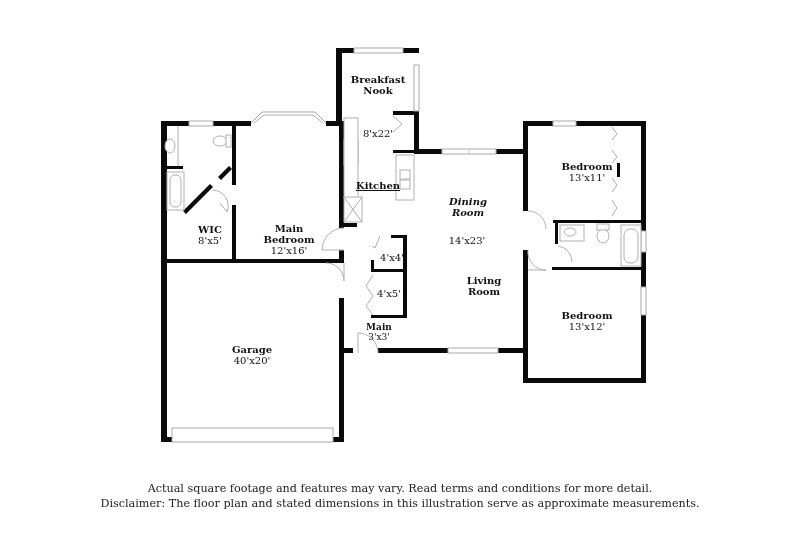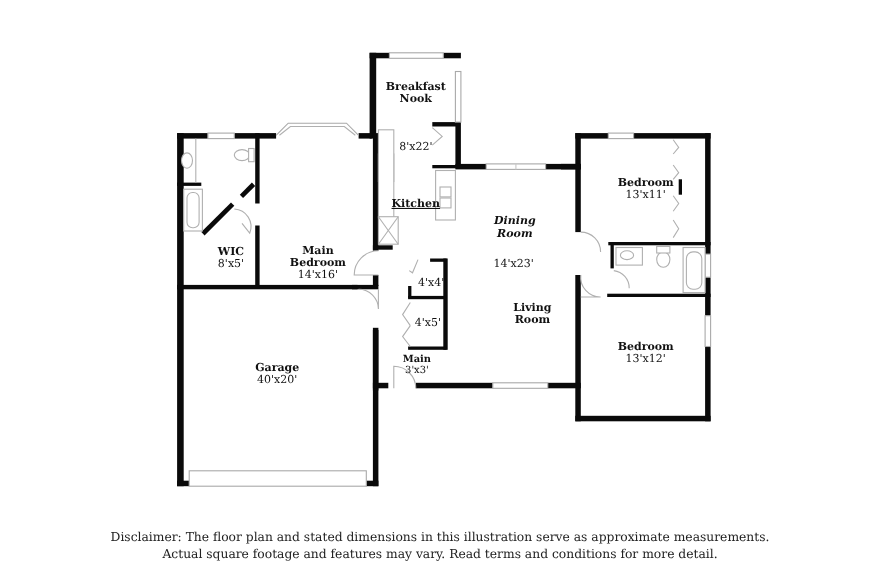--- a/index.html
+++ b/index.html
@@ -170,21 +170,21 @@
 <div class="lbl" style="left:378px; top:128px;">
   <div class="dim">8'x22'</div>
 </div>
 <div class="lbl" style="left:378px; top:180px;text-decoration:underline;">
   <div>Kitchen</div>
 </div>
 
 <div class="lbl" style="left:289px; top:178px;margin-top:45px;">
   <div>Main</div>
   <div>Bedroom</div>
-  <div class="dim">14'x16'</div>
+  <div class="dim">12'x16'</div>
 </div>
 
 <div class="lbl" style="left:210px; top:224px;">
   <div>WIC</div>
   <div class="dim">8'x5'</div>
 </div>
 
 <div class="lbl" style="left:468px; top:196px;font-style:italic;">
   <div>Dining</div>
   <div>Room</div>
@@ -213,21 +213,21 @@
 <div class="lbl" style="left:587px; top:161px;">
   <div>Bedroom</div>
   <div class="dim">13'x11'</div>
 </div>
 
 <div class="lbl" style="left:587px; top:310px;">
   <div>Bedroom</div>
   <div class="dim">13'x12'</div>
 </div>
 
-<div class="lbl" style="left:252px; top:329px;">
+<div class="lbl" style="left:252px; top:344px;">
   <div>Garage</div>
   <div class="dim">40'x20'</div>
 </div>
 
 <div class="disclaimer">
+  <div>Actual square footage and features may vary. Read terms and conditions for more detail.</div>
   <div>Disclaimer: The floor plan and stated dimensions in this illustration serve as approximate measurements.</div>
-  <div>Actual square footage and features may vary. Read terms and conditions for more detail.</div>
 </div>
 
 </body></html>

